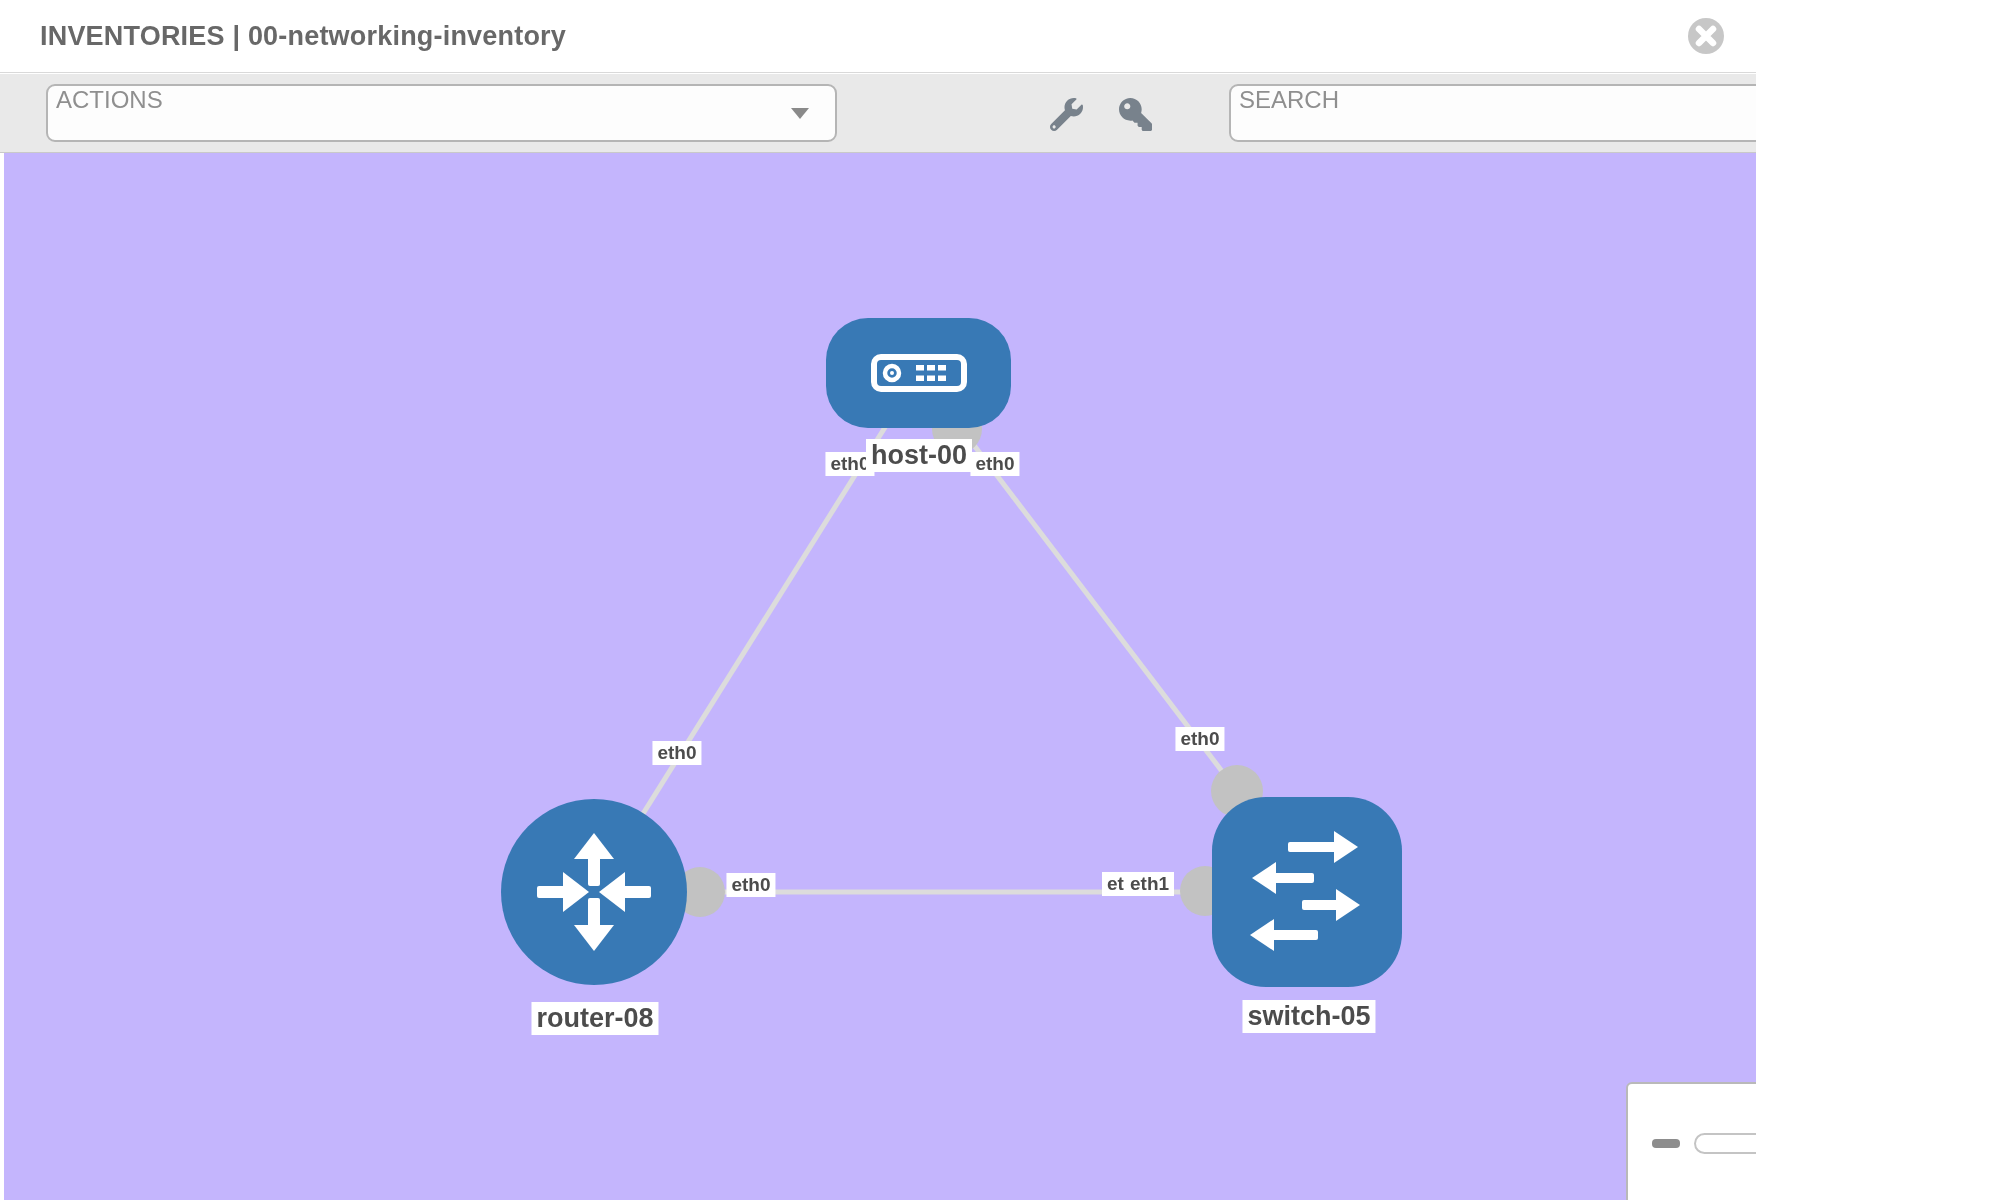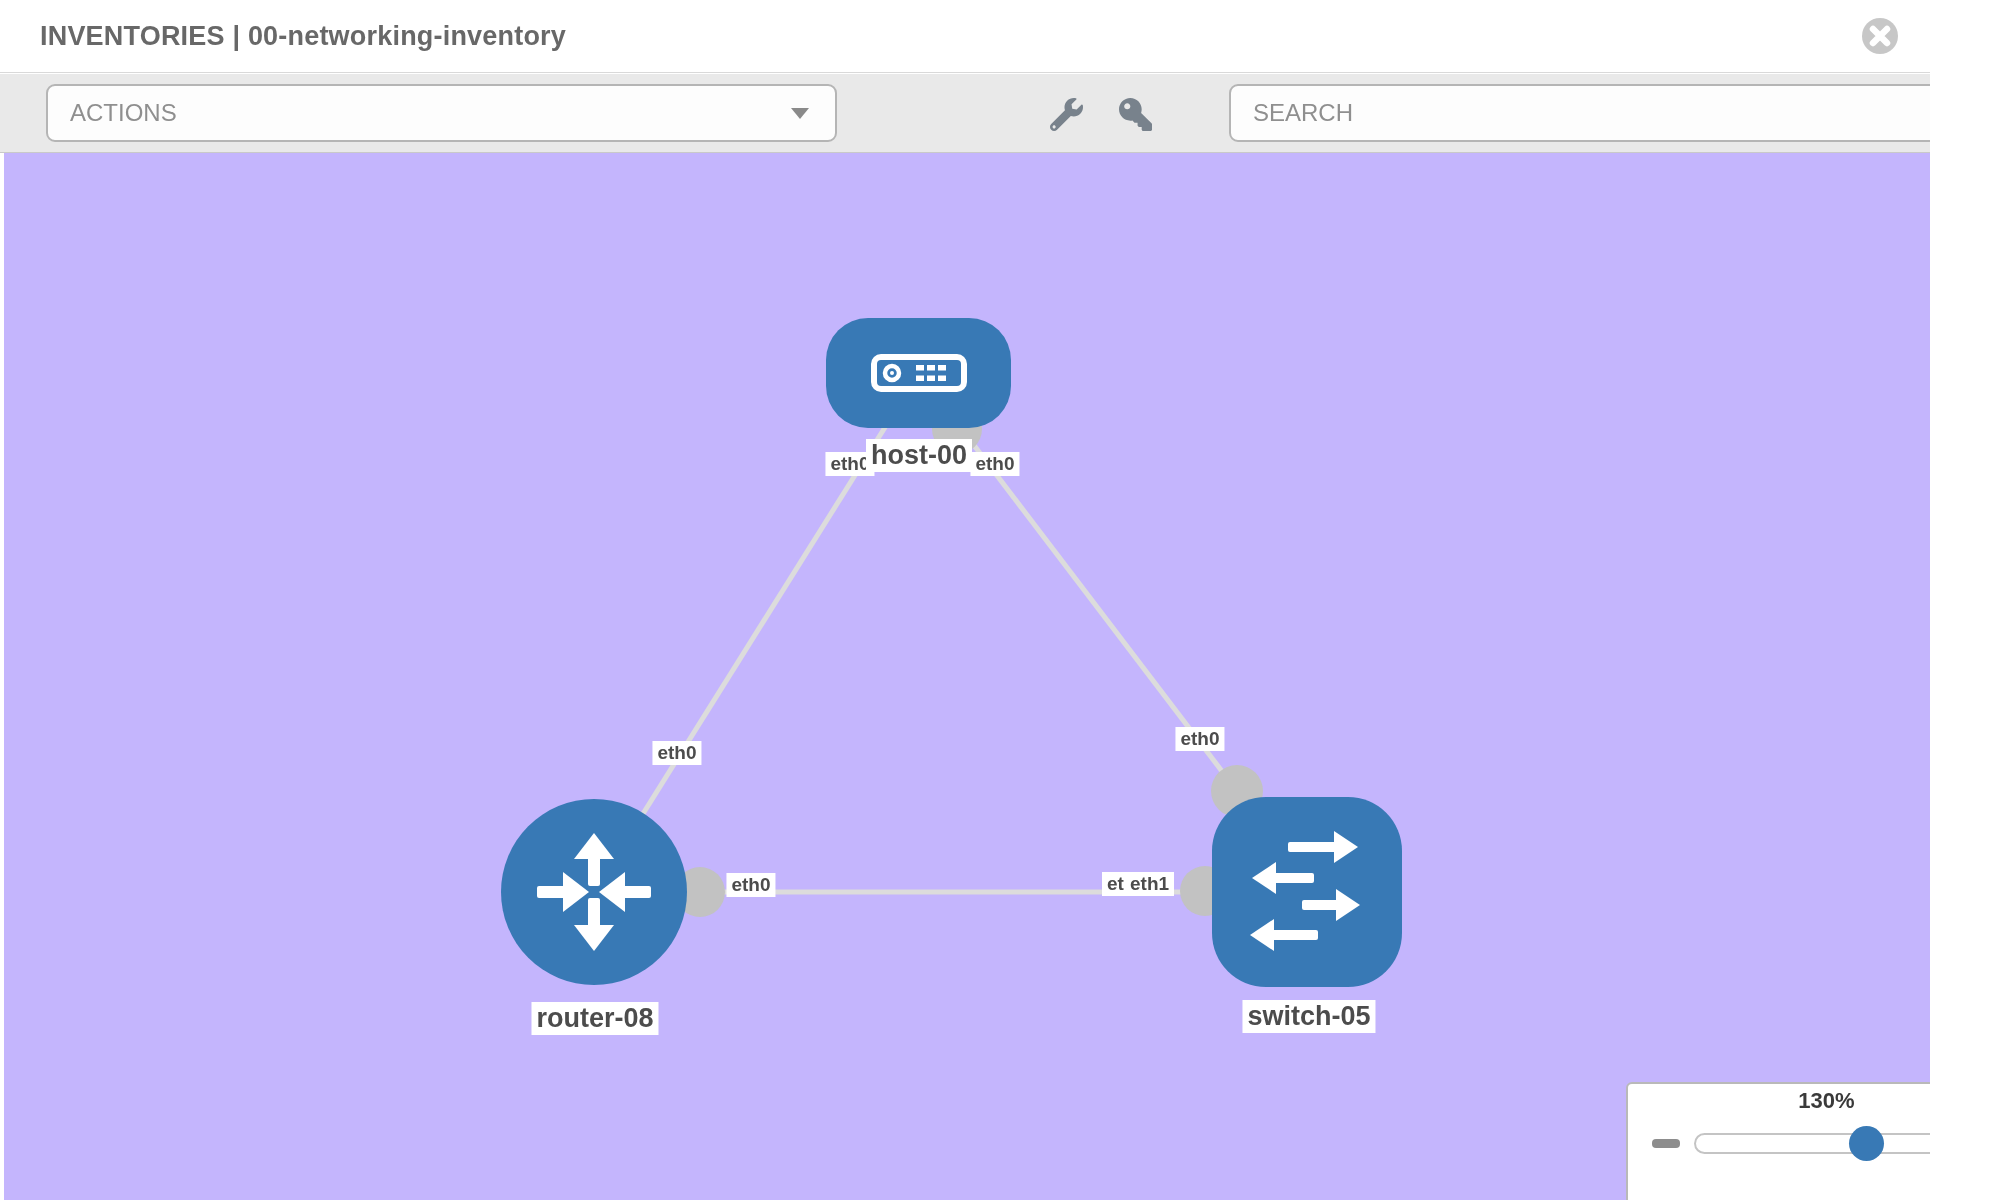--- a/index.html
+++ b/index.html
@@ -1,17 +1,17 @@
 <!DOCTYPE html>
 <html><head>
 <meta charset="utf-8">
 <style>
   html,body { margin:0; padding:0; background:#fff; }
   #app {
-    position:relative; width:1930px; height:1200px; overflow:hidden;
+    position:relative; width:1756px; height:1200px; overflow:hidden;
     font-family:"Liberation Sans", sans-serif; background:#fff;
   }
 
   
   .app-header {
     position:absolute; left:0; top:0; width:100%; height:73px;
     background:#ffffff; border-bottom:1px solid #d9d9d9; box-sizing:border-box;
   }
   .page-title {
     position:absolute; left:40px; top:50%; transform:translateY(-50%);
@@ -22,21 +22,21 @@
   }
 
   
   .toolbar {
     position:absolute; left:0; top:74px; width:100%; height:79px;
     background:#e9e9e9; border-bottom:1px solid #c9c9c9; box-sizing:border-box;
   }
   .select {
     position:absolute; top:10px; height:58px; box-sizing:border-box;
     background:#fdfdfd; border:2px solid #b5b5b5; border-radius:9px;
-    display:flex; align-items:center; padding:0 22px;
+    display:flex; padding:0 8px;
     color:#8f8f8f; font-size:24px; cursor:pointer;
   }
   .select-actions { left:46px;  width:791px; }
   .select-search  { left:1183px; width:797px;margin-left:46px; }
   .caret {
     position:absolute; right:26px; top:50%; margin-top:-5px;
     width:0; height:0;
     border-left:9px solid transparent; border-right:9px solid transparent;
     border-top:11px solid #8a8a8a;
   }

